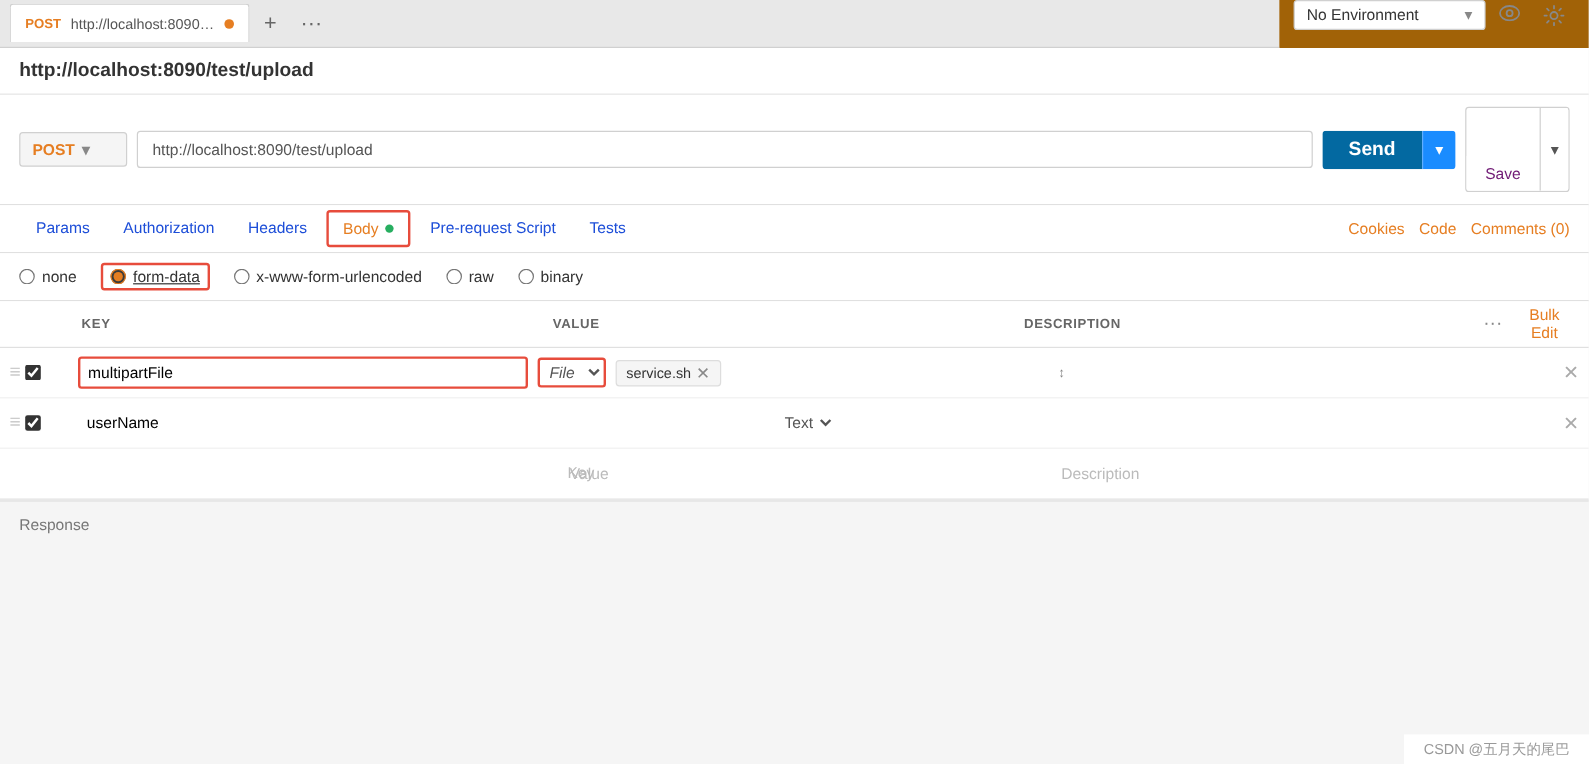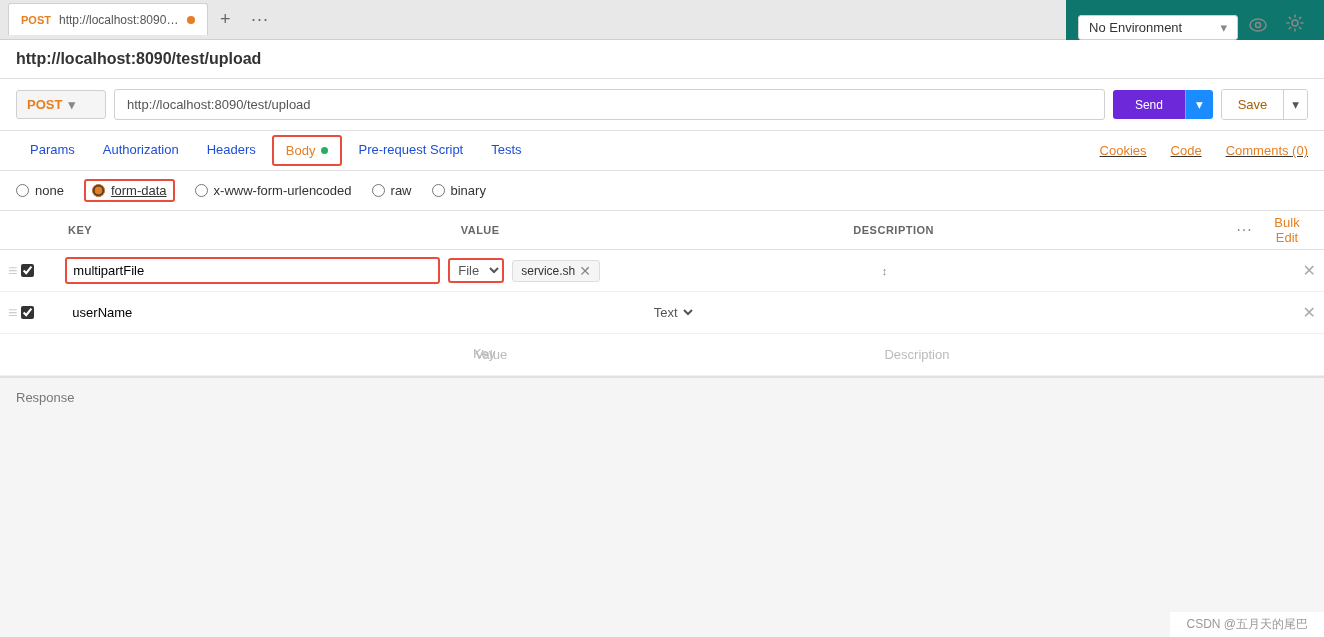--- a/index.html
+++ b/index.html
@@ -123,26 +123,26 @@
       outline: none;
       color: #555;
     }
     .send-btn-group {
       display: flex;
       align-items: stretch;
       border-radius: 3px;
       overflow: hidden;
     }
     .send-btn {
-      background: #6d28d9;
+      background: #0369a1;
       color: #fff;
       border: none;
       padding: 7px 22px;
-      font-size: 12px;
-      font-weight: normal;
+      font-size: 16px;
+      font-weight: bold;
       cursor: pointer;
     }
     .send-dropdown {
       background: #1a8cff;
       color: #fff;
       border: none;
       border-left: 1px solid rgba(255,255,255,0.3);
       padding: 7px 10px;
       cursor: pointer;
     }
@@ -152,21 +152,22 @@
       border: 1px solid #d0d0d0;
       border-radius: 3px;
       overflow: hidden;
     }
     .save-btn {
       background: #fff;
       border: none;
       padding: 7px 16px;
       font-size: 13px;
       cursor: pointer;
-      color: #a16207;
+      color: #701a75;
+      margin-top: 40px;
     }
     .save-dropdown {
       background: #fff;
       border: none;
       border-left: 1px solid #d0d0d0;
       padding: 7px 8px;
       cursor: pointer;
       color: #555;
     }
 
@@ -200,23 +201,22 @@
       gap: 6px;
     }
     .tab-body-dot {
       width: 7px; height: 7px;
       background: #27ae60;
       border-radius: 50%;
     }
     .tabs-right {
       margin-left: auto;
       display: flex;
-      gap: 24px;
+      gap: 12px;
       align-items: flex-start;
-      text-decoration: underline;
     }
     .tabs-right-link {
       color: #e67e22;
       cursor: pointer;
       font-size: 13px;
     }
 
     
     .body-options {
       background: #fff;
@@ -293,20 +293,21 @@
       border: none;
       font-size: 13px;
       color: #555;
       cursor: pointer;
       padding: 2px 2px;
     }
     .type-select.outlined {
       border: 2px solid #e74c3c;
       border-radius: 3px;
       padding: 2px 4px;
+      font-style: italic;
     }
     .row-value { flex: 1; padding: 4px 8px; display: flex; align-items: center; justify-content: space-between; }
     .file-chip {
       display: flex;
       align-items: center;
       gap: 4px;
       background: #f5f5f5;
       border: 1px solid #ddd;
       border-radius: 3px;
       padding: 3px 8px;
@@ -386,21 +387,21 @@
   <div class="tab-bar" style="flex:1; position:relative;">
     <div class="tab-item">
       <span class="method-badge">POST</span>
       <span class="tab-url">http://localhost:8090/test/uploa</span>
       <span class="tab-dot"></span>
     </div>
     <button class="tab-add-btn">+</button>
     <button class="tab-more-btn">···</button>
   </div>
 
-  <div style="display:flex; align-items:flex-end; gap:3px; padding: 0 12px; height:40px; background:#0f766e;">
+  <div style="display:flex; align-items:flex-start; gap:3px; padding: 0 12px; height:40px; background:#a16207;">
     <div class="env-select">
       <span>No Environment</span>
       <span style="color:#888;">▾</span>
     </div>
     <button class="env-icon-btn" title="Preview">
       <svg width="18" height="14" viewBox="0 0 18 14" fill="none" xmlns="http://www.w3.org/2000/svg">
         <ellipse cx="9" cy="7" rx="8" ry="6" stroke="#888" stroke-width="1.5" fill="none"></ellipse>
         <circle cx="9" cy="7" r="2.5" stroke="#888" stroke-width="1.5" fill="none"></circle>
       </svg>
     </button>

